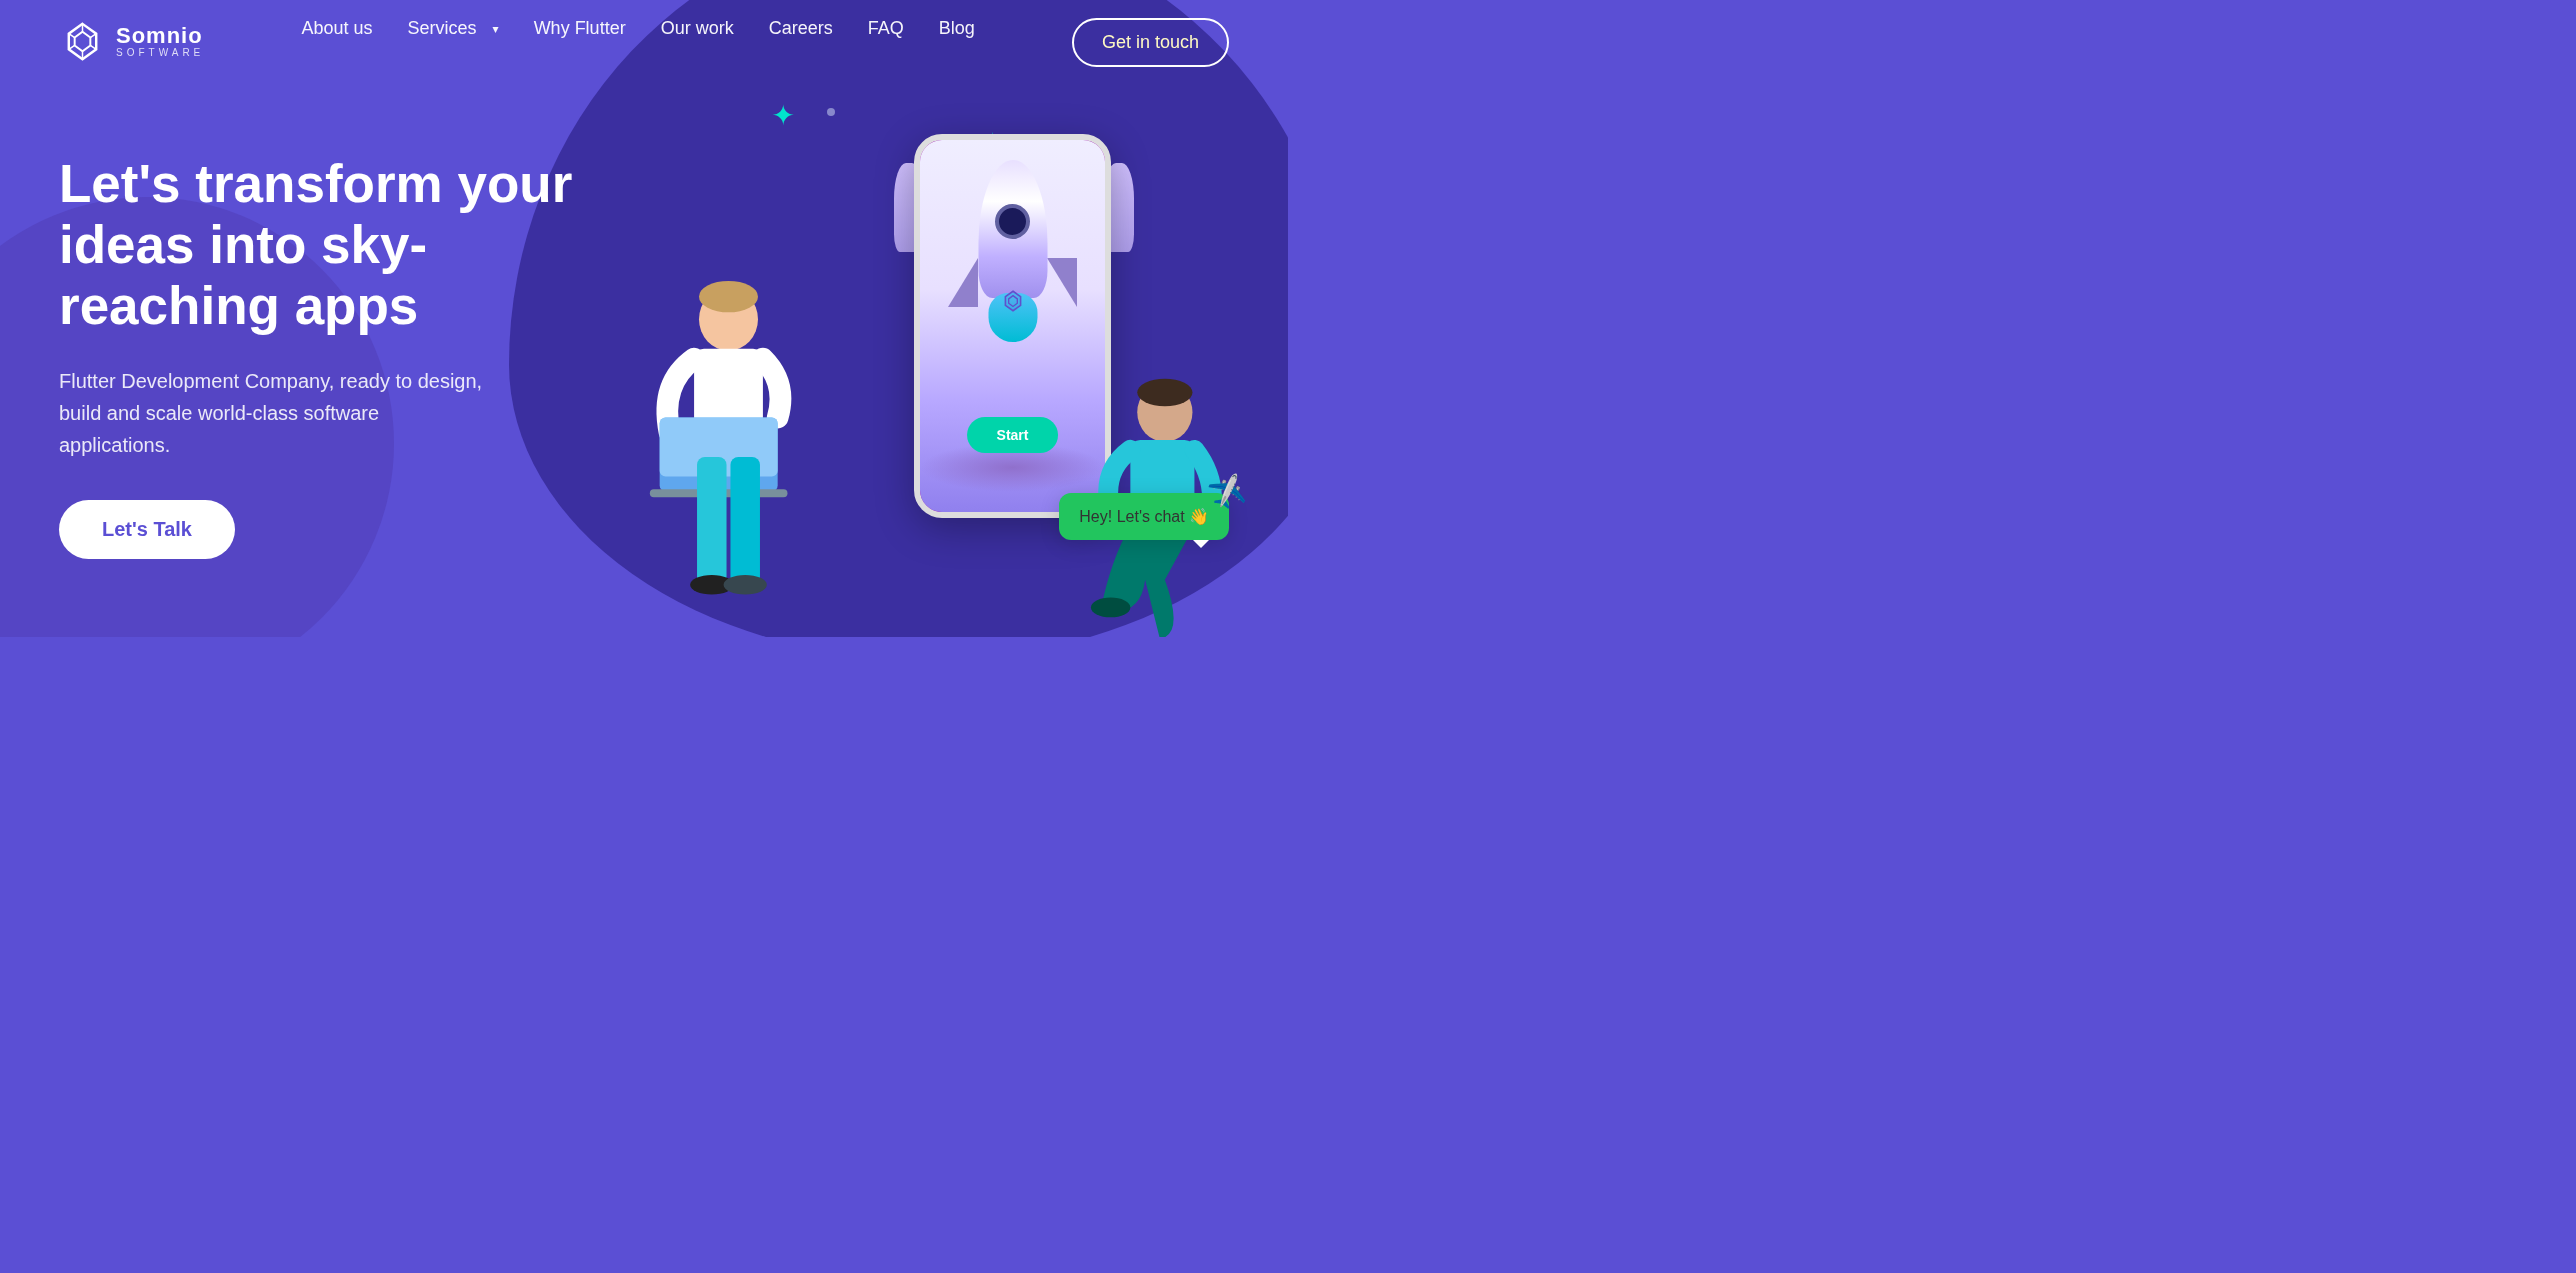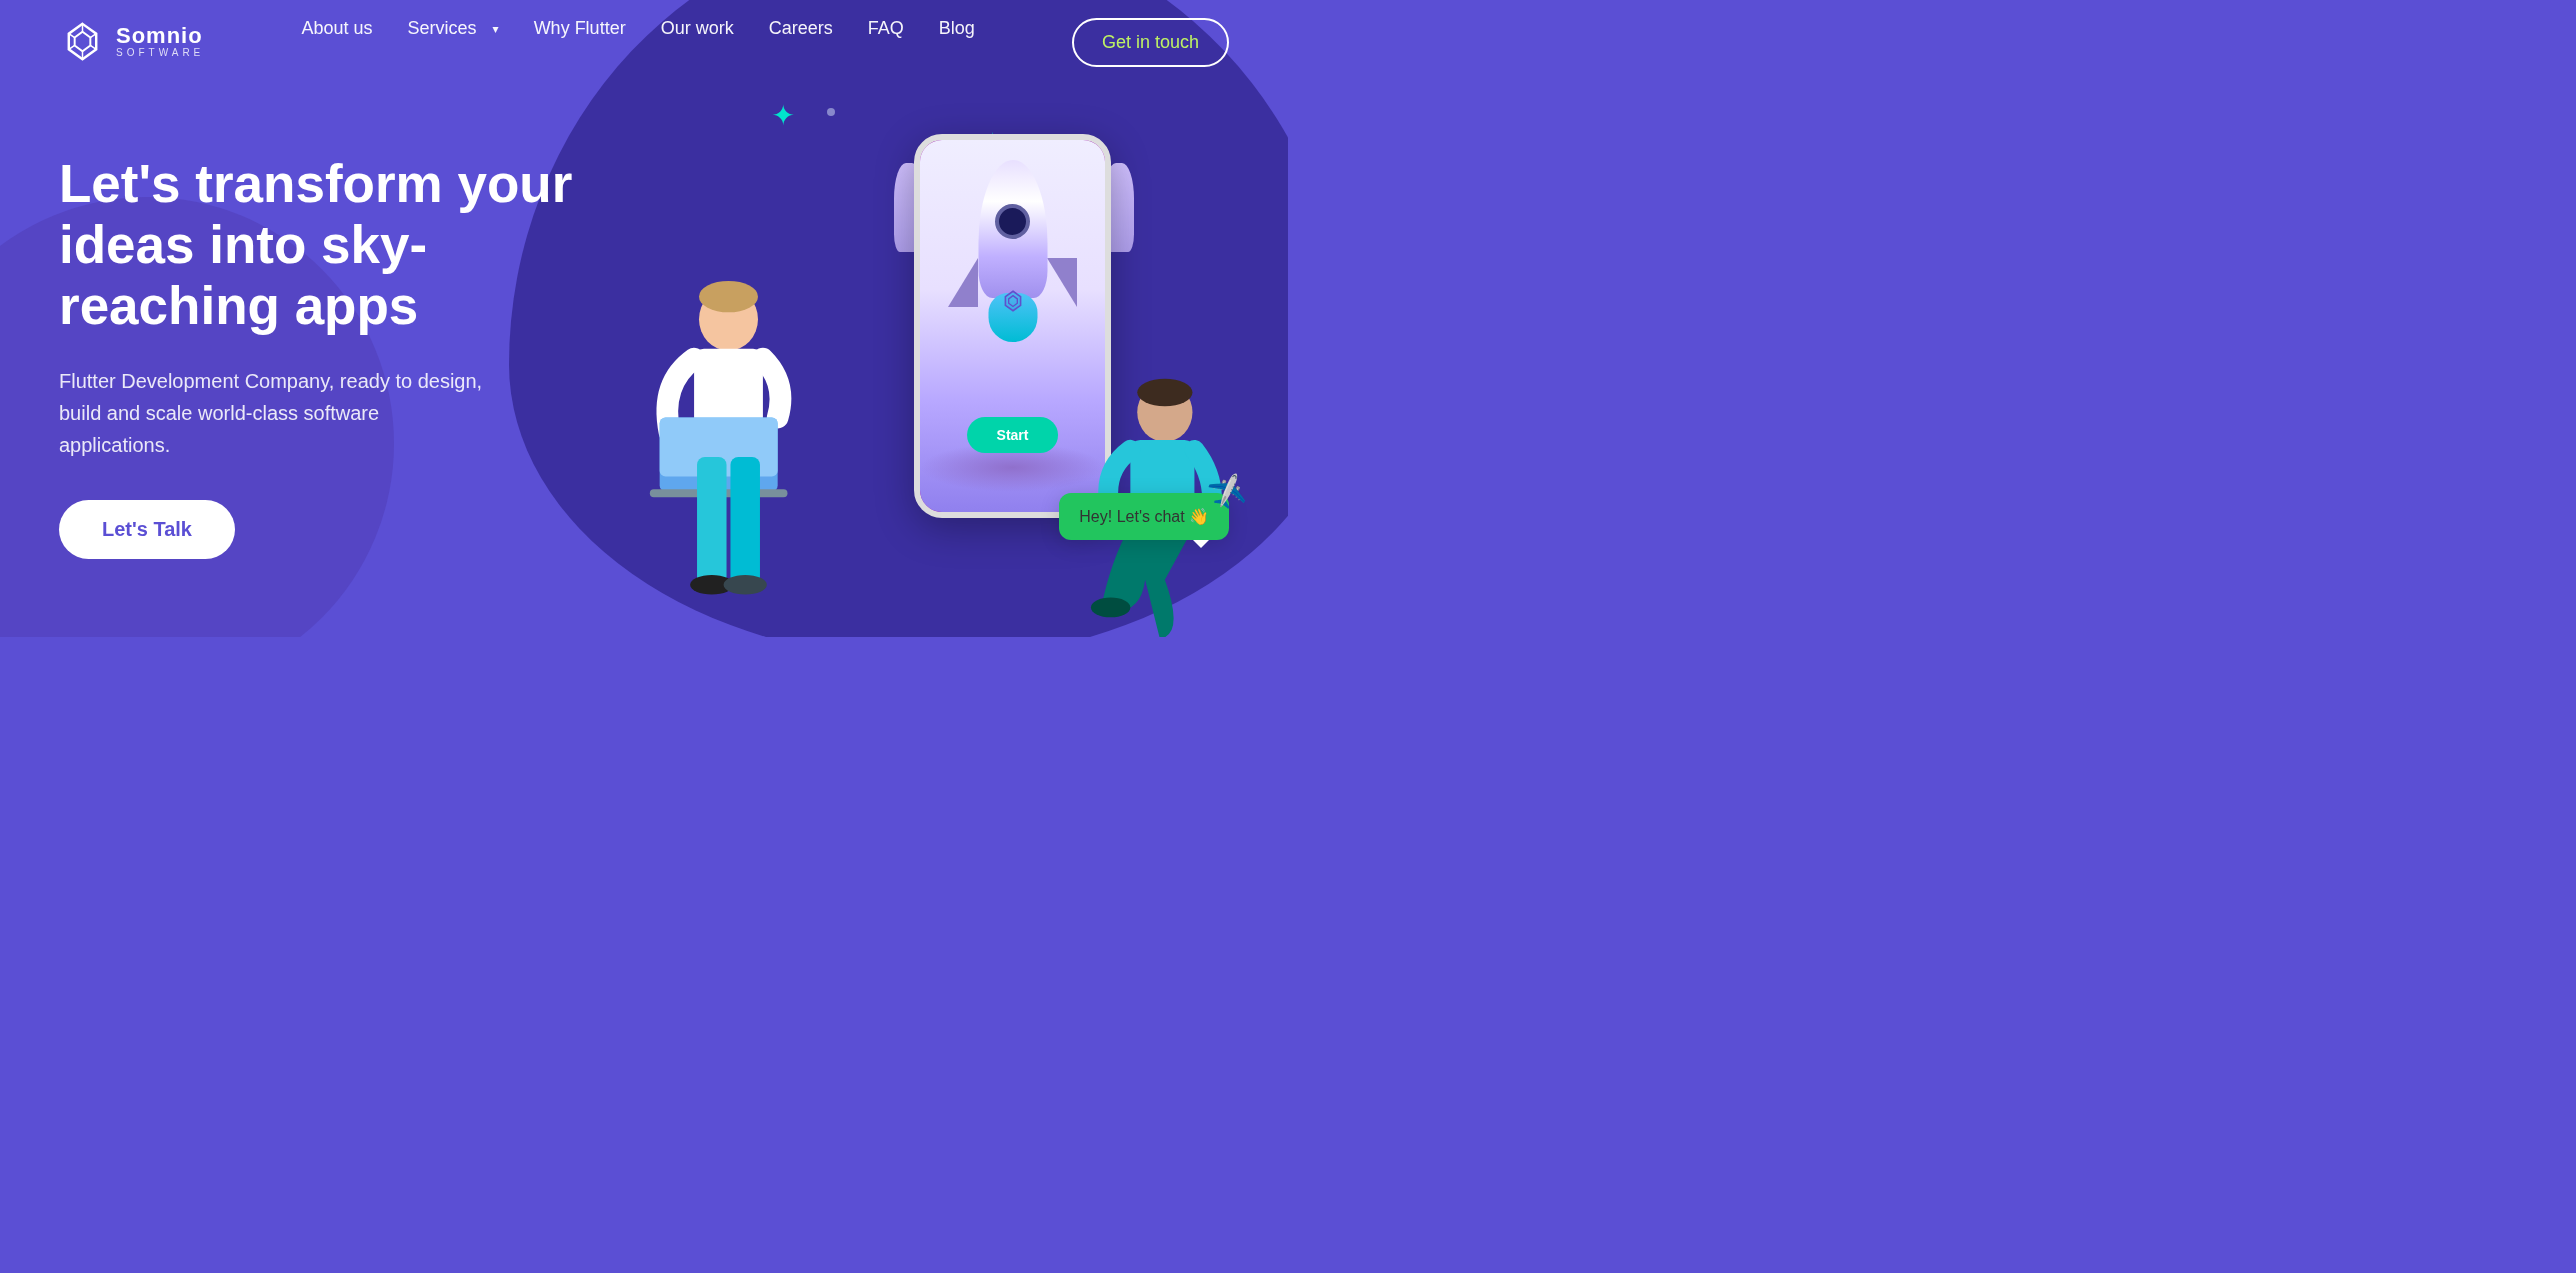--- a/index.html
+++ b/index.html
@@ -139,21 +139,21 @@
       gap: 16px;
     }
 
     .dropdown-arrow {
       font-size: 12px;
     }
 
     .get-in-touch-btn {
       background: transparent;
       border: 2px solid white;
-      color: #bef264;
+      color: #fef9c3;
       padding: 12px 28px;
       border-radius: 30px;
       font-size: 18px;
       cursor: pointer;
       font-weight: 400;
     }
 
     
     .hero {
       position: relative;

